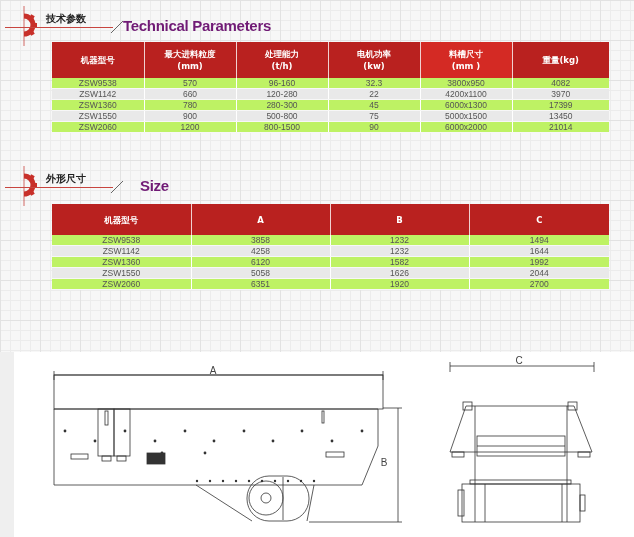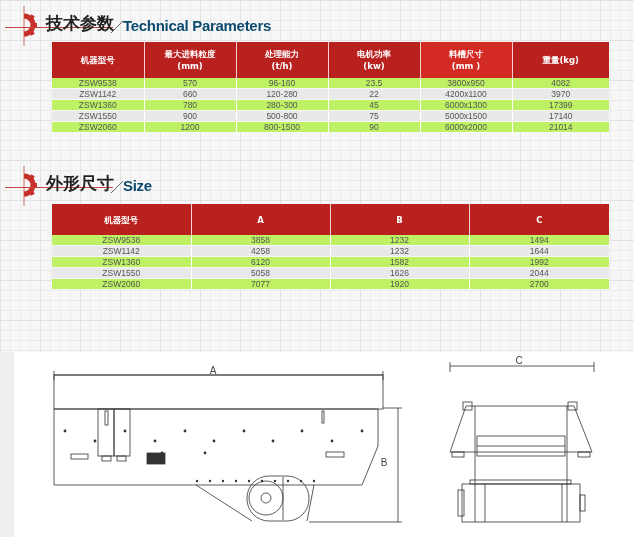--- a/index.html
+++ b/index.html
@@ -23,27 +23,27 @@
     position: absolute; left: 0; top: 352px; width: 634px; height: 185px;
     background: #ffffff;
   }
   .drawing-area .edge { position:absolute; left:0; top:0; width:14px; height:185px; background:#efefef; }
 
   .section-heading { position: absolute; left: 0; height: 40px; width: 300px; }
   .gear { position: absolute; left: 6px; top: 0; width: 40px; height: 40px; }
   .heading-cn {
     position: absolute; left: 46px; top: 6px;
     font-family: Liberation Serif, serif; font-weight: bold;
-    font-size: 17px; color: #222;
+    font-size: 10px; color: #222;
   }
   .heading-slash { position: absolute; top: 14px; width: 14px; height: 14px; }
   .heading-en {
     position: absolute; top: 11px;
     font-family: "Liberation Sans", sans-serif; font-weight: bold;
-    font-size: 15px; color: #0c4a6e; letter-spacing: -0.3px;
+    font-size: 15px; color: #701a75; letter-spacing: -0.3px;
   }
   .heading-line { position:absolute; left:5px; height:1px; background:#c8453f; }
 
   table.spec {
     position: absolute; border-collapse: collapse;
     font-family: "Liberation Sans", sans-serif;
   }
   table.spec th {
     background: #b9211f; color: #fff; font-weight: bold;
     font-family: "DejaVu Sans", sans-serif;
@@ -114,21 +114,21 @@
           <div>重量(kg)</div>
           <div></div>
         </th>
     </tr>
   </thead>
   <tbody>
     <tr class="odd">
       <td>ZSW9538</td>
       <td>570</td>
       <td>96-160</td>
-      <td>23.5</td>
+      <td>32.3</td>
       <td>3800x950</td>
       <td>4082</td>
     </tr>
     <tr class="even">
       <td>ZSW1142</td>
       <td>660</td>
       <td>120-280</td>
       <td>22</td>
       <td>4200x1100</td>
       <td>3970</td>
@@ -140,21 +140,21 @@
       <td>45</td>
       <td>6000x1300</td>
       <td>17399</td>
     </tr>
     <tr class="even">
       <td>ZSW1550</td>
       <td>900</td>
       <td>500-800</td>
       <td>75</td>
       <td>5000x1500</td>
-      <td>17140</td>
+      <td>13450</td>
     </tr>
     <tr class="odd">
       <td>ZSW2060</td>
       <td>1200</td>
       <td>800-1500</td>
       <td>90</td>
       <td>6000x2000</td>
       <td>21014</td>
     </tr>
   </tbody>
@@ -166,21 +166,21 @@
     <path d="M18 10 A 9 9 0 0 1 18 28" fill="none" stroke="#c8302a" stroke-width="5"></path>
     <rect x="24" y="9" width="4" height="4" fill="#c8302a" transform="rotate(30 26 11)"></rect>
     <rect x="27" y="17" width="4" height="4" fill="#c8302a"></rect>
     <rect x="24" y="25" width="4" height="4" fill="#c8302a" transform="rotate(-30 26 27)"></rect>
   </svg>
   <div class="heading-line" style="top:21px; width:108px;"></div>
   <div class="heading-cn">外形尺寸</div>
   <svg class="heading-slash" style="left:110px;" viewBox="0 0 14 14">
     <line x1="1" y1="13" x2="13" y2="1" stroke="#666" stroke-width="1"></line>
   </svg>
-  <div class="heading-en" style="left:123px;">Size</div>
+  <div class="heading-en" style="left:140px;">Size</div>
 </div>
 
 <table class="spec" style="left:52px; top:204px; width:557px;">
   <thead>
     <tr style="height:31px;">
       <th style="width:139px;">机器型号</th>
       <th style="width:139px;">A</th>
       <th style="width:139px;">B</th>
       <th style="width:140px;">C</th>
     </tr>
@@ -205,21 +205,21 @@
       <td>1992</td>
     </tr>
     <tr class="even">
       <td>ZSW1550</td>
       <td>5058</td>
       <td>1626</td>
       <td>2044</td>
     </tr>
     <tr class="odd">
       <td>ZSW2060</td>
-      <td>7077</td>
+      <td>6351</td>
       <td>1920</td>
       <td>2700</td>
     </tr>
   </tbody>
 </table>
 
 <svg class="drawing-svg" width="634" height="185" viewBox="0 352 634 185">
   <g stroke="#333" fill="none" stroke-width="0.8">
 
     <line x1="54" y1="375" x2="383" y2="375"></line>

